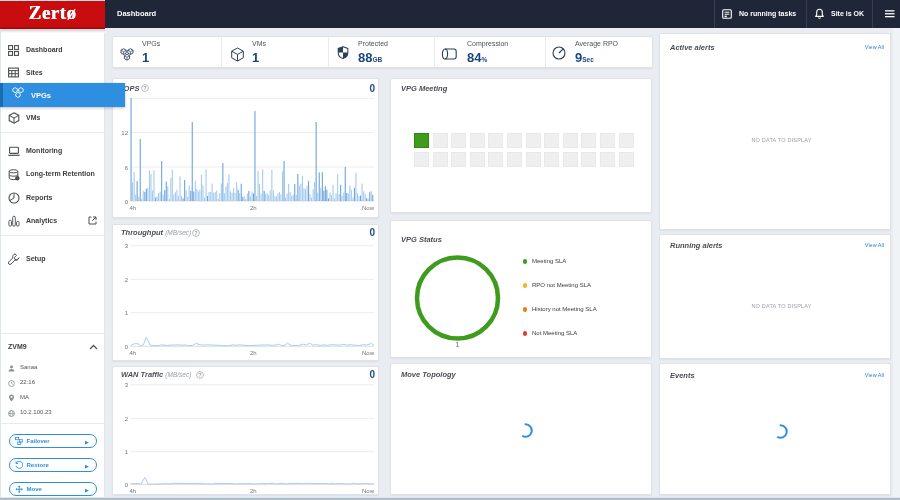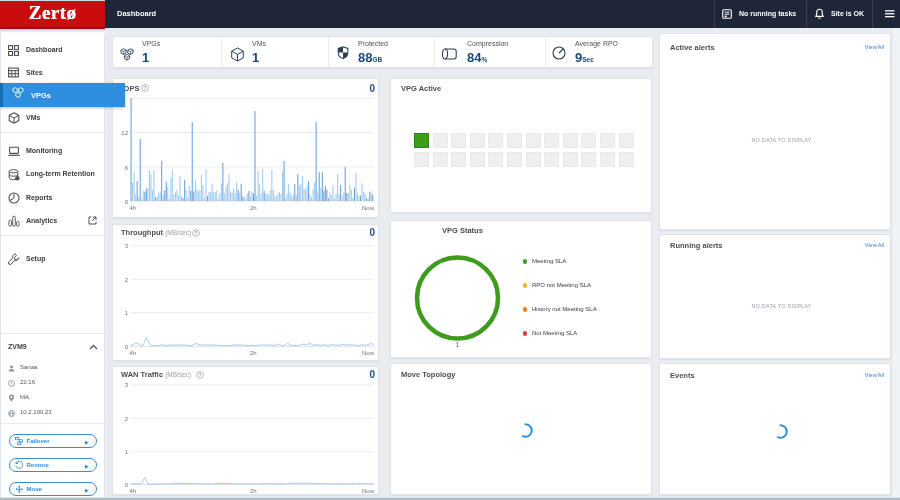--- a/index.html
+++ b/index.html
@@ -1,20 +1,20 @@
 <!DOCTYPE html>
 <html><head>
 <meta charset="utf-8">
 <style>
 * { margin:0; padding:0; box-sizing:border-box; }
 html,body { width:900px; height:500px; overflow:hidden; font-family:"Liberation Sans", sans-serif; }
 body { position:relative; background:#e9edf2; }
 .abs { position:absolute; }
 .card { position:absolute; background:#fff; border:1px solid #dfe3e8; border-radius:2px; box-shadow:0 1px 2px rgba(0,0,0,0.06); }
-.ctitle { position:absolute; font-size:7.5px; font-weight:bold; color:#4a4e54; }
+.ctitle { position:absolute; font-size:7.5px; font-weight:bold; color:#4a4e54;font-style:italic; }
 .viewall { position:absolute; font-size:5.5px; color:#2f7fd6; }
 .nodata { position:absolute; font-size:5.5px; color:#9ba1a8; letter-spacing:0.2px; }
 svg { display:block; }
 </style>
 </head>
 <body>
 
 <div class="abs" style="left:0;top:0;width:900px;height:28px;background:#1f2637;"></div>
 <div class="abs" style="left:714px;top:0;width:1px;height:28px;background:#353e52;"></div>
 <div class="abs" style="left:806px;top:0;width:1px;height:28px;background:#353e52;"></div>
@@ -448,21 +448,21 @@
   <text x="16" y="54.9" font-size="6" fill="#707478" text-anchor="end">2</text>
   <text x="16" y="88.2" font-size="6" fill="#707478" text-anchor="end">1</text>
   <text x="16" y="120.9" font-size="6" fill="#707478" text-anchor="end">0</text>
   <polyline points="18.5,117.9 23.6,117.5 29.1,118.0 32.8,111.4 36.2,118.0 41.4,118.1 46.0,118.0 49.9,117.8 55.4,117.6 58.5,117.9 61.9,117.3 67.3,117.4 72.8,117.5 78.7,117.4 82.4,117.4 86.9,117.4 91.6,117.8 95.7,117.8 99.6,118.1 105.1,117.4 111.0,117.5 115.7,117.5 119.1,117.5 123.4,118.0 127.0,117.7 130.8,117.7 135.6,117.8 139.0,117.7 142.7,118.0 146.3,117.8 149.5,117.5 155.4,117.8 160.5,117.3 163.7,118.1 169.1,117.4 174.0,118.0 178.2,117.3 183.9,117.4 187.5,117.3 191.6,117.5 195.1,117.2 199.9,117.5 203.5,117.6 208.2,117.6 212.3,117.5 216.3,117.9 219.8,117.5 223.2,118.0 226.4,117.6 231.0,117.7 234.2,117.8 238.2,118.1 241.2,117.2 244.6,117.9 248.4,117.6 251.6,117.7 255.7,117.4 258.7,117.9 262,117.9" fill="none" stroke="#a9cdf0" stroke-width="1"></polyline>
   <text x="17.5" y="126.9" font-size="6" fill="#707478">4h</text>
   <text x="138" y="126.9" font-size="6" fill="#707478">2h</text>
   <text x="262" y="126.9" font-size="6" fill="#707478" text-anchor="end">Now</text>
 </svg>
 
 <div class="card" style="left:390px;top:78px;width:262px;height:135px;"></div>
-<div class="ctitle" style="left:401px;top:83.5px;">VPG Active</div>
+<div class="ctitle" style="left:401px;top:83.5px;">VPG Meeting</div>
 <div class="abs" style="left:414.0px;top:133.0px;width:15px;height:15px;background:#3f9c1a;border:1px solid #2e860f;"></div>
 <div class="abs" style="left:432.6px;top:133.0px;width:15px;height:15px;background:#efefef;border:1px solid #e9e9e9;"></div>
 <div class="abs" style="left:451.2px;top:133.0px;width:15px;height:15px;background:#efefef;border:1px solid #e9e9e9;"></div>
 <div class="abs" style="left:469.8px;top:133.0px;width:15px;height:15px;background:#efefef;border:1px solid #e9e9e9;"></div>
 <div class="abs" style="left:488.4px;top:133.0px;width:15px;height:15px;background:#efefef;border:1px solid #e9e9e9;"></div>
 <div class="abs" style="left:507.0px;top:133.0px;width:15px;height:15px;background:#efefef;border:1px solid #e9e9e9;"></div>
 <div class="abs" style="left:525.6px;top:133.0px;width:15px;height:15px;background:#efefef;border:1px solid #e9e9e9;"></div>
 <div class="abs" style="left:544.2px;top:133.0px;width:15px;height:15px;background:#efefef;border:1px solid #e9e9e9;"></div>
 <div class="abs" style="left:562.8px;top:133.0px;width:15px;height:15px;background:#efefef;border:1px solid #e9e9e9;"></div>
 <div class="abs" style="left:581.4px;top:133.0px;width:15px;height:15px;background:#efefef;border:1px solid #e9e9e9;"></div>
@@ -475,21 +475,21 @@
 <div class="abs" style="left:488.4px;top:151.5px;width:15px;height:15px;background:#efefef;border:1px solid #e9e9e9;"></div>
 <div class="abs" style="left:507.0px;top:151.5px;width:15px;height:15px;background:#efefef;border:1px solid #e9e9e9;"></div>
 <div class="abs" style="left:525.6px;top:151.5px;width:15px;height:15px;background:#efefef;border:1px solid #e9e9e9;"></div>
 <div class="abs" style="left:544.2px;top:151.5px;width:15px;height:15px;background:#efefef;border:1px solid #e9e9e9;"></div>
 <div class="abs" style="left:562.8px;top:151.5px;width:15px;height:15px;background:#efefef;border:1px solid #e9e9e9;"></div>
 <div class="abs" style="left:581.4px;top:151.5px;width:15px;height:15px;background:#efefef;border:1px solid #e9e9e9;"></div>
 <div class="abs" style="left:600.0px;top:151.5px;width:15px;height:15px;background:#efefef;border:1px solid #e9e9e9;"></div>
 <div class="abs" style="left:618.6px;top:151.5px;width:15px;height:15px;background:#efefef;border:1px solid #e9e9e9;"></div>
 
 <div class="card" style="left:390px;top:220px;width:262px;height:138px;"></div>
-<div class="ctitle" style="left:401px;top:226px;margin-left:41px;">VPG Status</div>
+<div class="ctitle" style="left:401px;top:235px;">VPG Status</div>
 <svg class="abs" style="left:412px;top:252px;" width="92" height="96" viewBox="0 0 92 96">
   <circle cx="45.5" cy="46" r="40.5" fill="none" stroke="#3e9b1d" stroke-width="4.5"></circle>
   <text x="45.5" y="95" font-size="8" fill="#777" text-anchor="middle">1</text>
 </svg>
 <div class="abs" style="left:522.5px;top:259px;width:4.5px;height:4.5px;border-radius:50%;background:#3f9c1e;"></div>
 <div class="abs" style="left:532px;top:257.8px;font-size:6px;color:#3a3a3a;">Meeting SLA</div>
 <div class="abs" style="left:522.5px;top:283px;width:4.5px;height:4.5px;border-radius:50%;background:#f3b229;"></div>
 <div class="abs" style="left:532px;top:281.8px;font-size:6px;color:#3a3a3a;">RPO not Meeting SLA</div>
 <div class="abs" style="left:522.5px;top:307px;width:4.5px;height:4.5px;border-radius:50%;background:#ef7d1a;"></div>
 <div class="abs" style="left:532px;top:305.8px;font-size:6px;color:#3a3a3a;">History not Meeting SLA</div>

